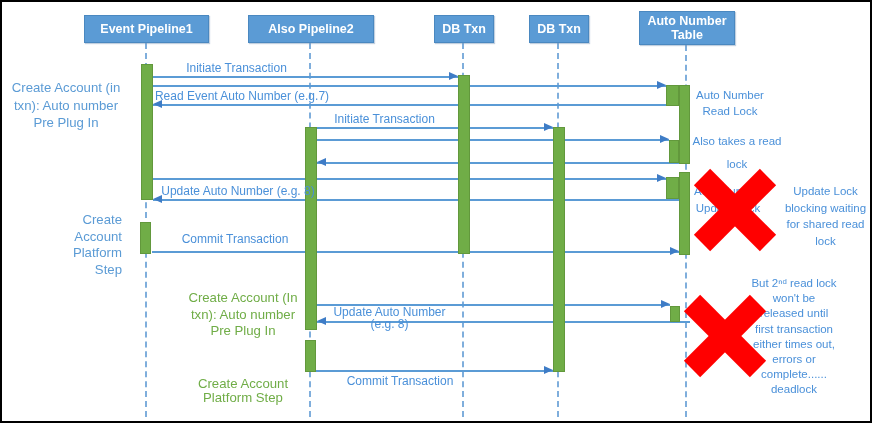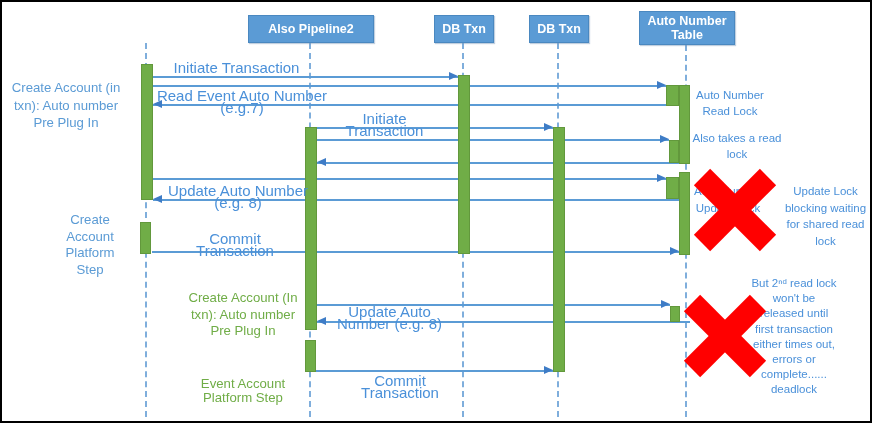--- a/index.html
+++ b/index.html
@@ -19,21 +19,21 @@
   .lifeline {
     position:absolute; width:0; border-left:2px dashed #7FAEDC;
   }
   .mline { position:absolute; height:1.5px; background:#5B9BD5; }
   .ah { position:absolute; width:0; height:0;
         border-top:4.5px solid transparent; border-bottom:4.5px solid transparent; }
   .ah.r { border-left:9px solid #3E7CC6; }
   .ah.l { border-right:9px solid #3E7CC6; }
   .bar { position:absolute; background:#70AD47; border:1px solid #62983C; z-index:3; }
   .mlabel {
-    position:absolute; color:#4A90D9; font-size:15px; line-height:12px;
+    position:absolute; color:#4A90D9; font-size:12px; line-height:12px;
     text-align:center; white-space:pre-line; z-index:4;
   }
   .steplabel {
     position:absolute; text-align:center; white-space:pre-line; z-index:4;
     font-size:13.2px;
   }
   .steplabel.blue { color:#5B9BD5; }
   .steplabel.green { color:#70AD47; }
   .annot {
     position:absolute; color:#4A90D9; text-align:center; white-space:pre-line;
@@ -46,20 +46,21 @@
 <body>
 
 <div id="canvas">
 
   <div class="lifeline" style="left:143px;top:41px;height:374px;"></div>
   <div class="lifeline" style="left:307px;top:41px;height:374px;"></div>
   <div class="lifeline" style="left:460px;top:41px;height:374px;"></div>
   <div class="lifeline" style="left:555px;top:41px;height:374px;"></div>
   <div class="lifeline" style="left:683px;top:43px;height:372px;"></div>
 
+  <div class="participant" style="left:82px;top:13px;width:125px;height:28px;">Event Pipeline1</div>
   <div class="participant" style="left:246px;top:13px;width:126px;height:28px;">Also Pipeline2</div>
   <div class="participant" style="left:432px;top:13px;width:60px;height:28px;">DB Txn</div>
   <div class="participant" style="left:527px;top:13px;width:60px;height:28px;">DB Txn</div>
   <div class="participant" style="left:637px;top:9px;width:96px;height:34px;">Auto Number
 Table</div>
 
   <div class="mline" style="left:151px;top:74px;width:305px;"></div>
   <div class="ah r" style="left:447px;top:70px;"></div>
 
   <div class="mline" style="left:151px;top:83px;width:513px;"></div>
@@ -112,33 +113,33 @@
   <div class="mlabel" style="left:150px;top:88px;width:180px;">Read Event Auto Number (e.g.7)</div>
   <div class="mlabel" style="left:320px;top:111px;width:125px;">Initiate Transaction</div>
   <div class="mlabel" style="left:152px;top:183px;width:168px;">Update Auto Number (e.g. 8)</div>
   <div class="mlabel" style="left:168px;top:231px;width:130px;">Commit Transaction</div>
   <div class="mlabel" style="left:320px;top:304px;width:135px;">Update Auto Number (e.g. 8)</div>
   <div class="mlabel" style="left:343px;top:373px;width:110px;">Commit Transaction</div>
 
   <div class="steplabel blue" style="left:2px;top:77px;width:124px;line-height:17.5px;">Create Account (in
 txn): Auto number
 Pre Plug In</div>
-  <div class="steplabel blue" style="left:48px;top:210px;width:80px;line-height:16.7px;">Create
+  <div class="steplabel blue" style="left:40px;top:210px;width:80px;line-height:16.7px;text-align:right;">Create
 Account
 Platform
 Step</div>
   <div class="steplabel green" style="left:180px;top:288px;width:122px;line-height:16.7px;">Create Account (In
 txn): Auto number
 Pre Plug In</div>
-  <div class="steplabel green" style="left:183px;top:375px;width:116px;line-height:14px;">Event Account
+  <div class="steplabel green" style="left:183px;top:375px;width:116px;line-height:14px;">Create Account
 Platform Step</div>
 
   <div class="annot" style="left:690px;top:86px;width:76px;line-height:15.5px;">Auto Number
 Read Lock</div>
-  <div class="annot" style="left:688px;top:128px;width:94px;line-height:16px;">Also takes a read
+  <div class="annot" style="left:688px;top:128px;width:94px;line-height:23px;">Also takes a read
 lock</div>
   <div class="annot" style="left:682px;top:181px;width:88px;">Auto Number
 Update Lock</div>
   <div class="annot" style="left:775px;top:181px;width:97px;">Update Lock
 blocking waiting
 for shared read
 lock</div>
   <div class="annot tight" style="left:736px;top:274px;width:112px;">But 2ⁿᵈ read lock
 won't be
 released until

